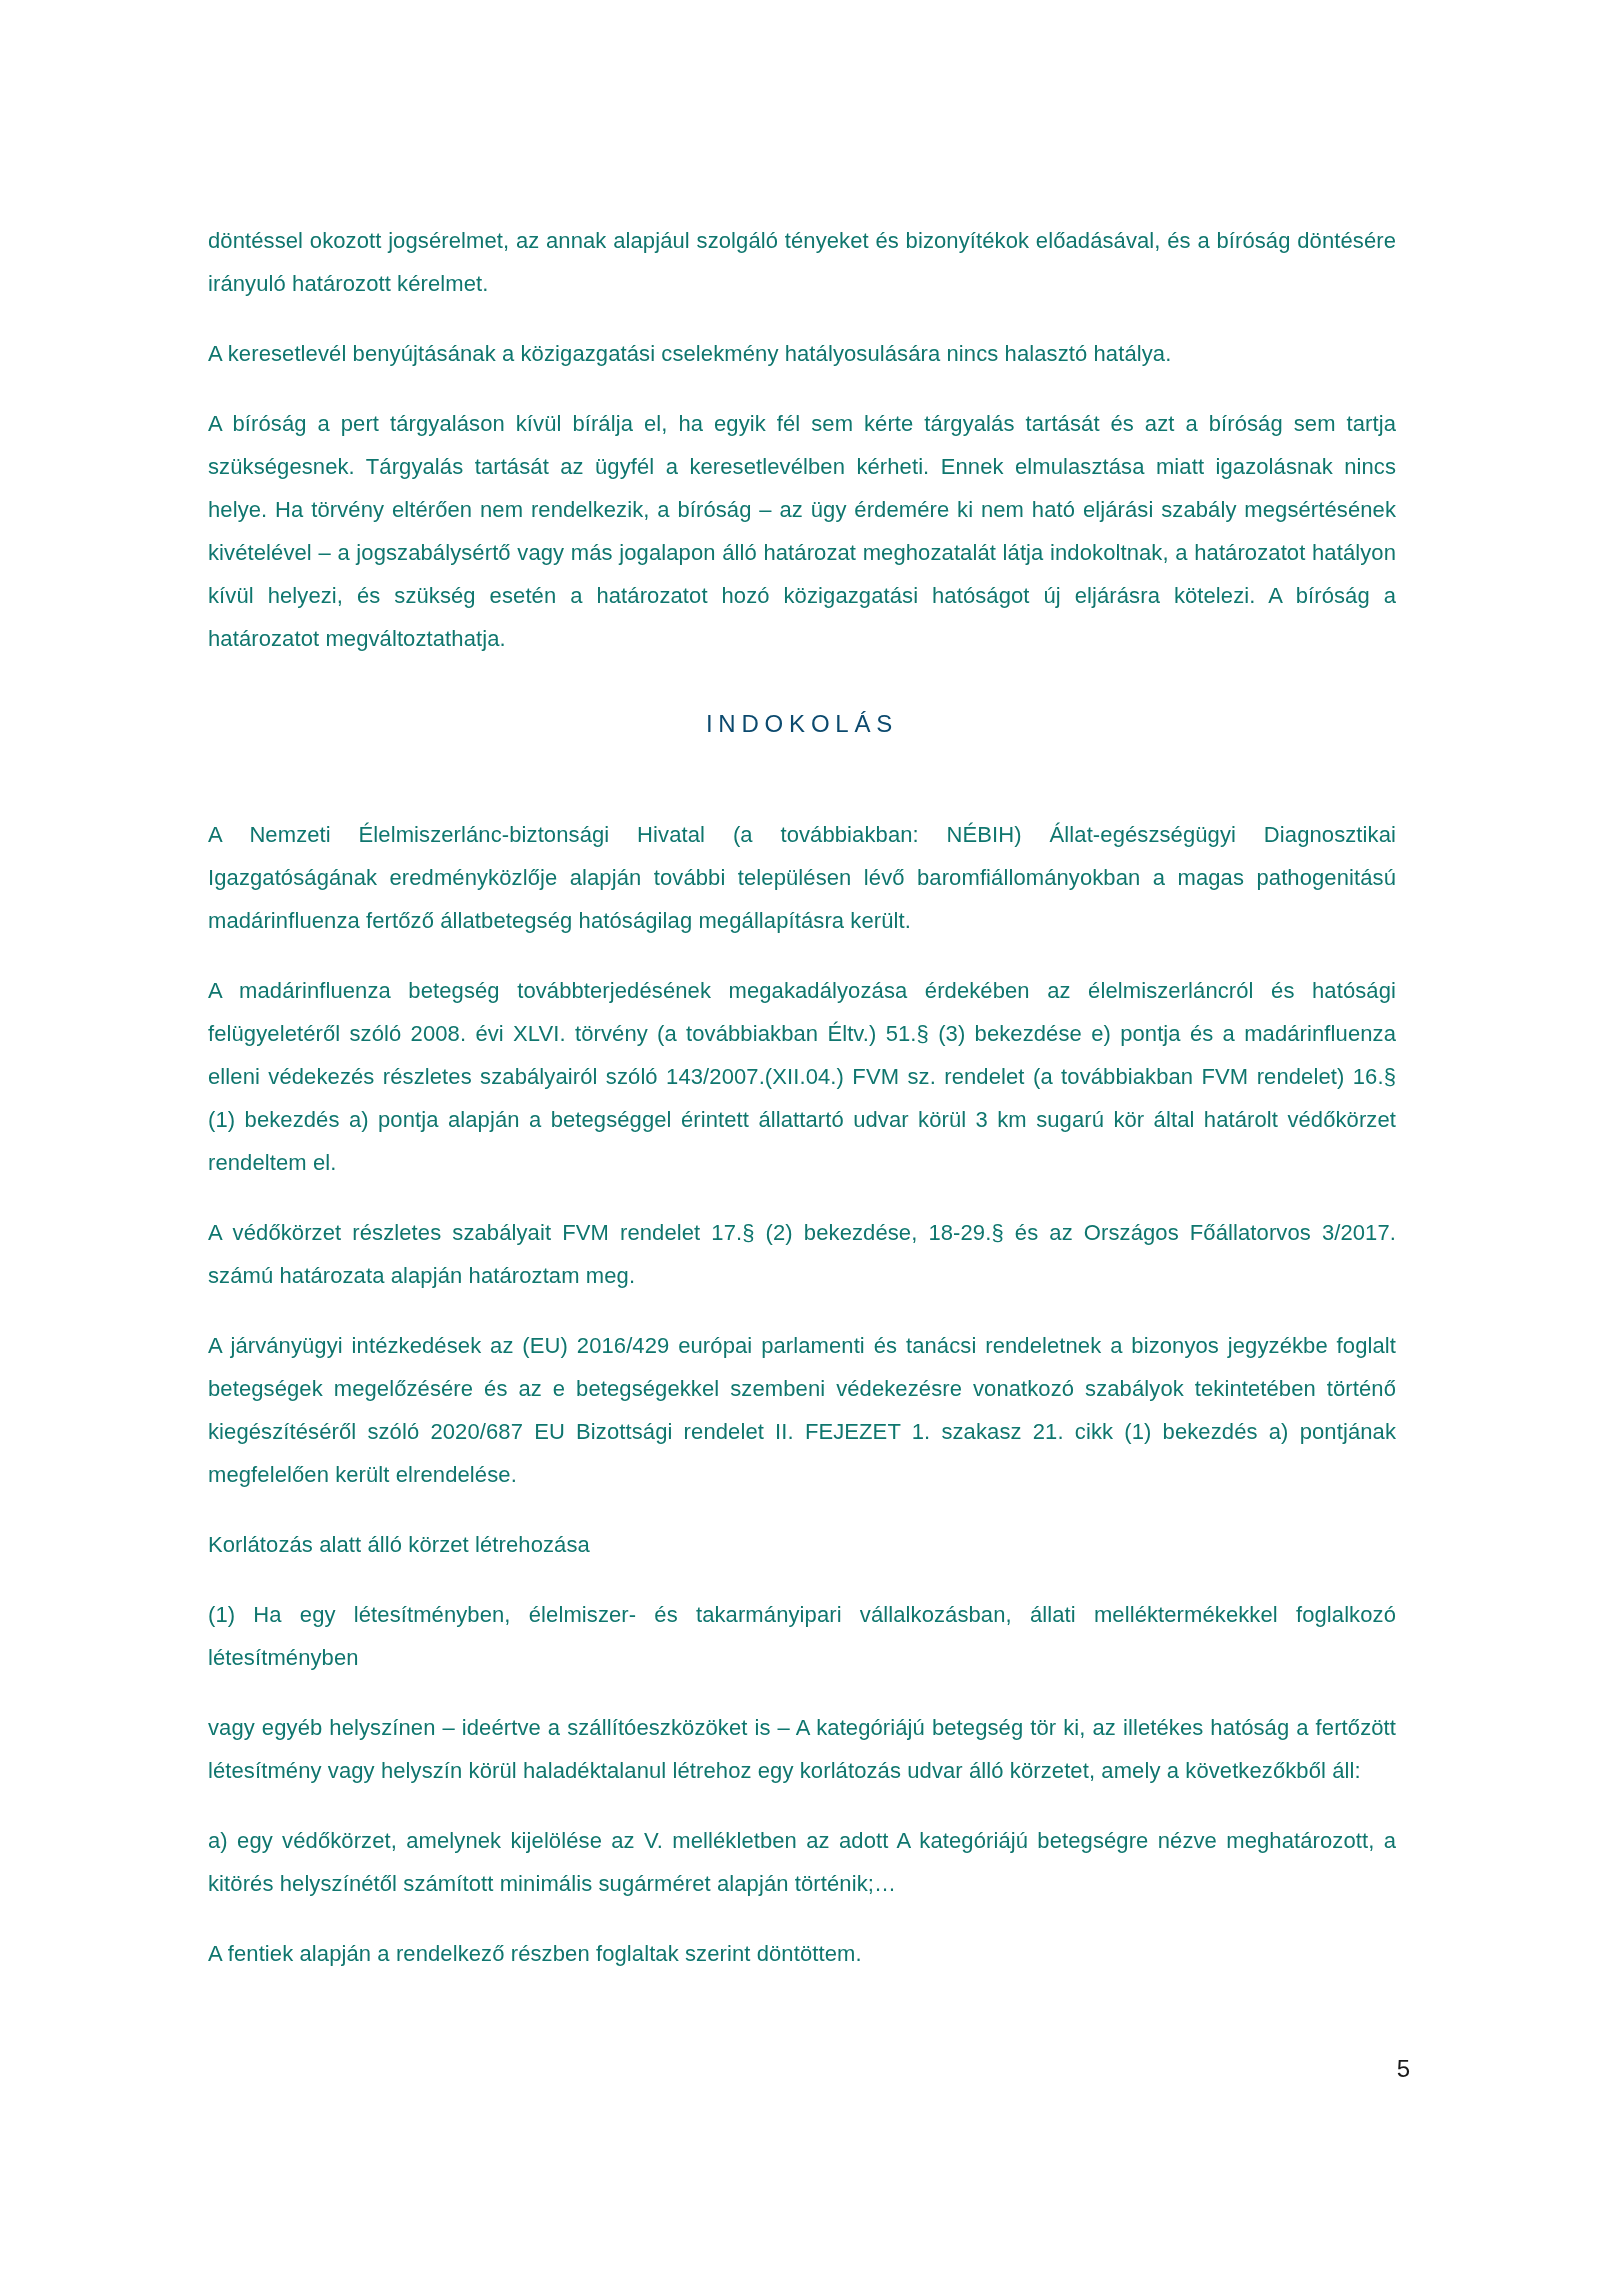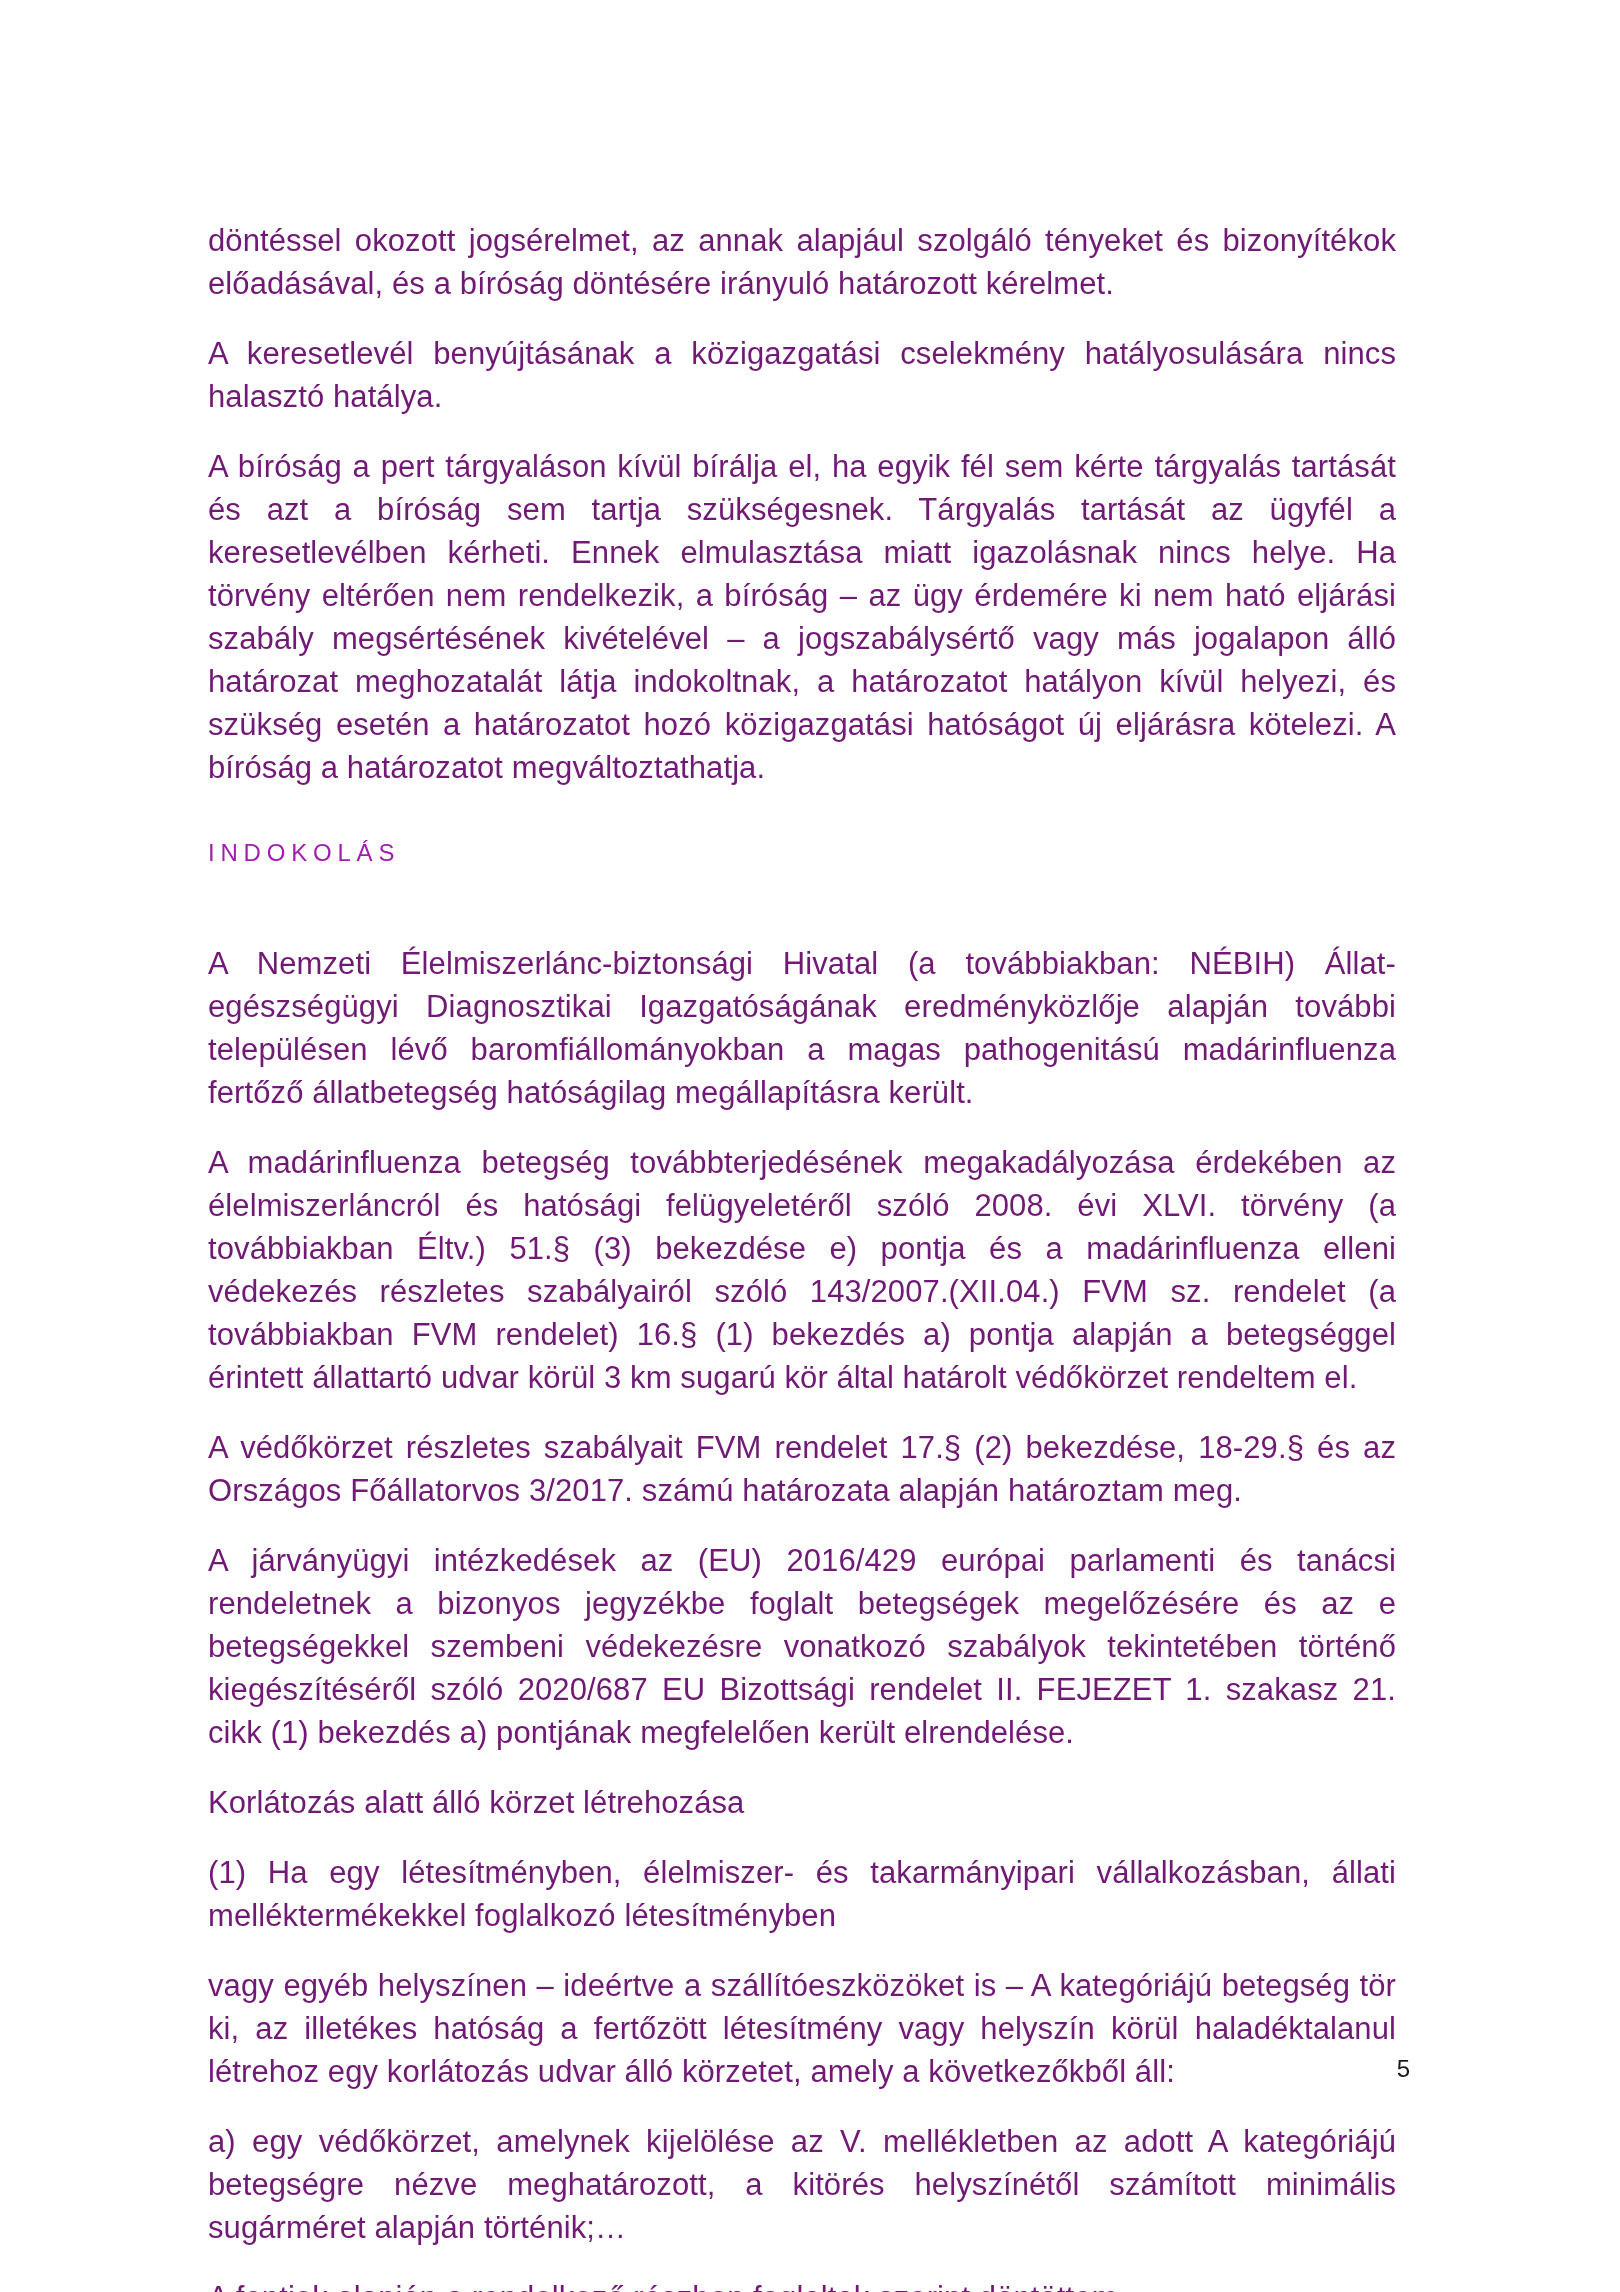--- a/index.html
+++ b/index.html
@@ -17,37 +17,37 @@
     overflow: hidden;
   }
   .content {
     position: absolute;
     left: 208px;
     top: 219px;
     width: 1188px;
   }
   p.body {
     margin: 0 0 27px 0;
-    font-size: 31px;
+    font-size: 22px;
     line-height: 43px;
     text-align: justify;
     text-justify: inter-word;
-    color: #701a75;
+    color: #0f766e;
     letter-spacing: 0.1px;
   }
   p.bold {
     font-weight: normal;
   }
   .heading {
-    margin: 0;
+    margin: 8px;
     padding: 0;
-    text-align: left;
+    text-align: center;
     font-size: 24px;
     letter-spacing: 5.8px;
-    color: #a21caf;
+    color: #0c4a6e;
     font-weight: normal;
   }
   .heading-wrap {
     margin: 50px 0 75px 0;
   }
   .page-number {
     position: absolute;
     left: 0;
     top: 2055px;
     width: 1410px;

